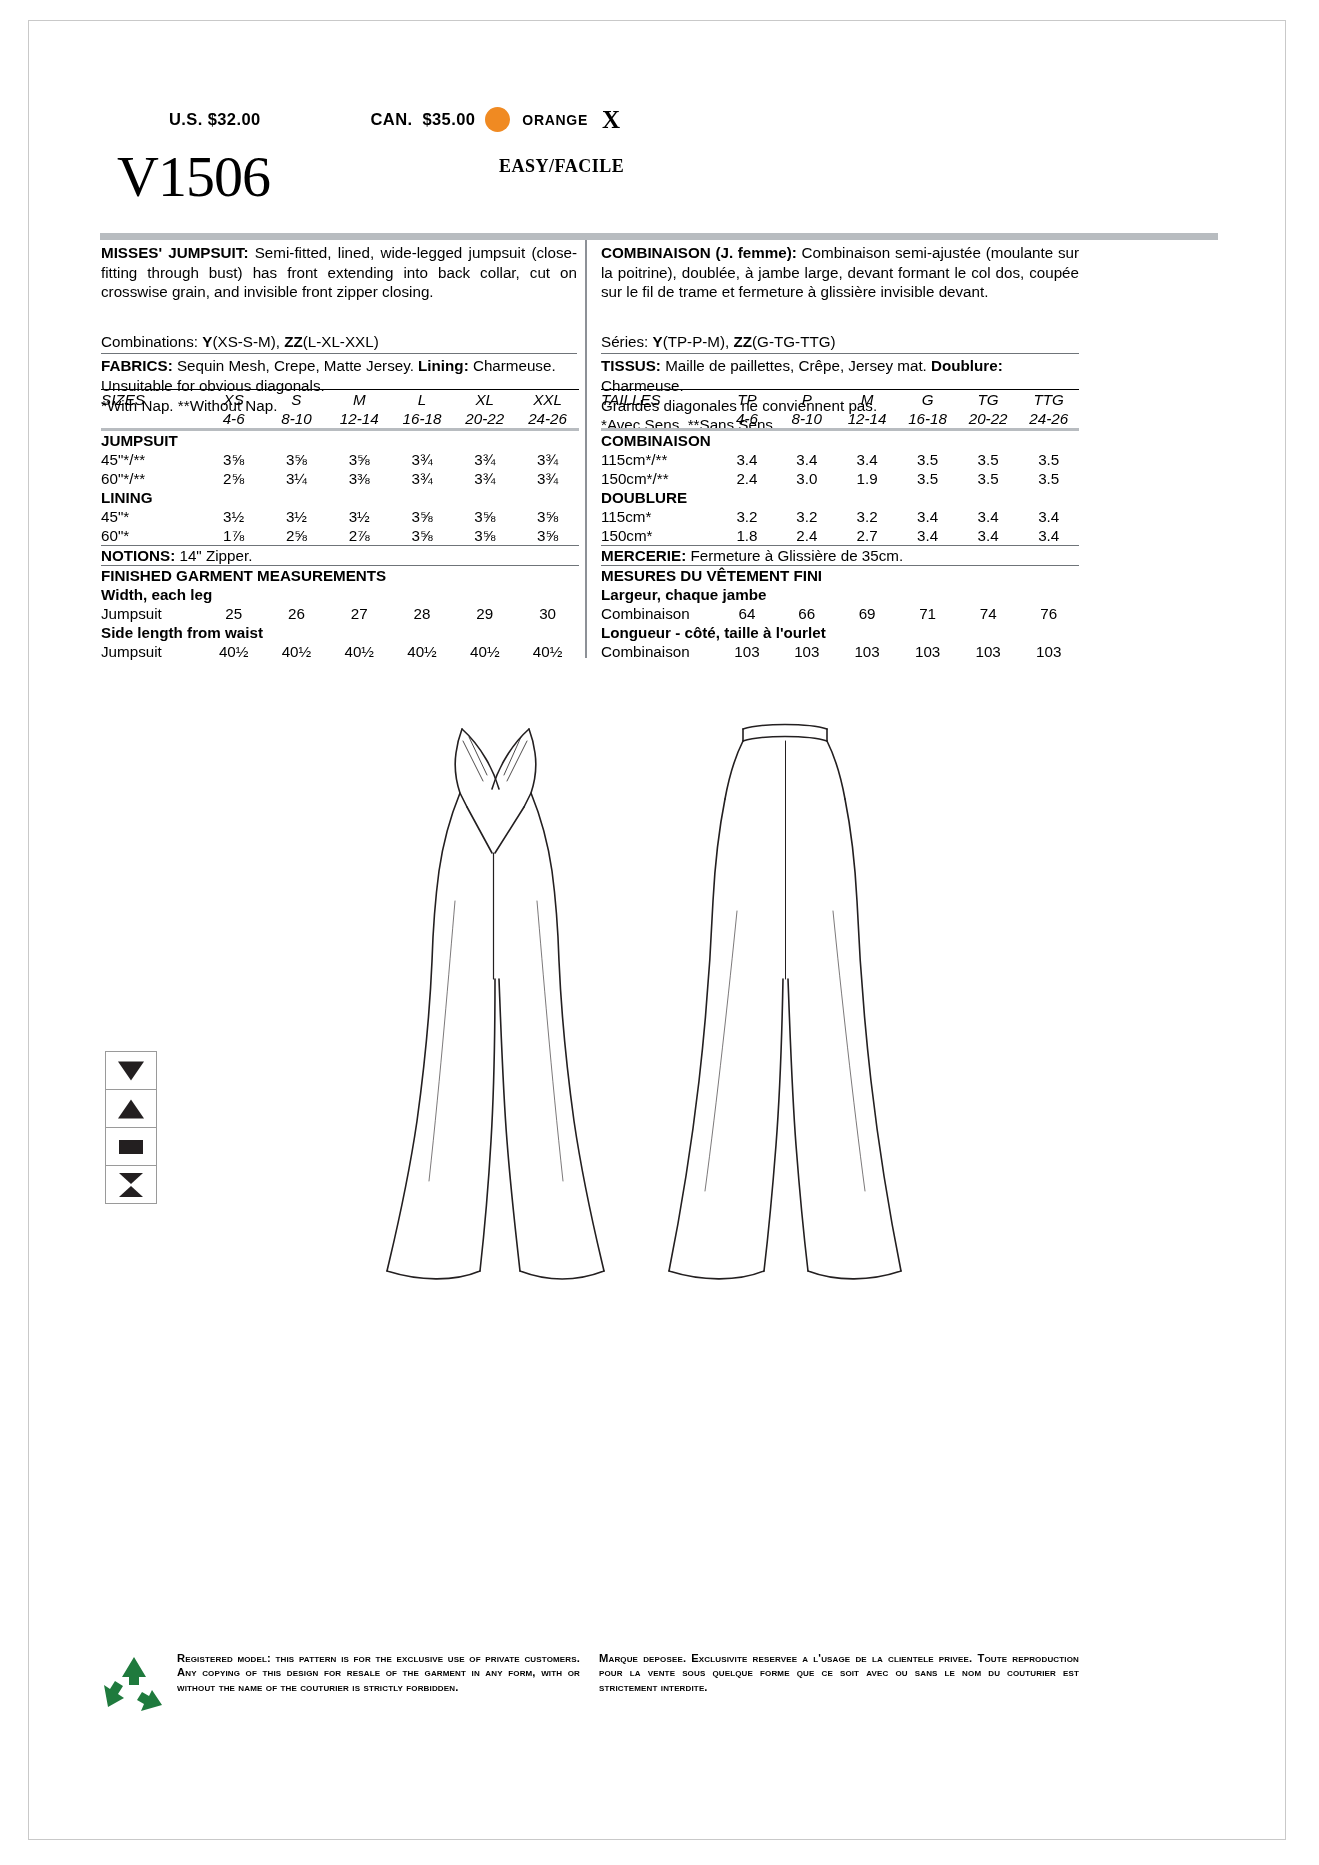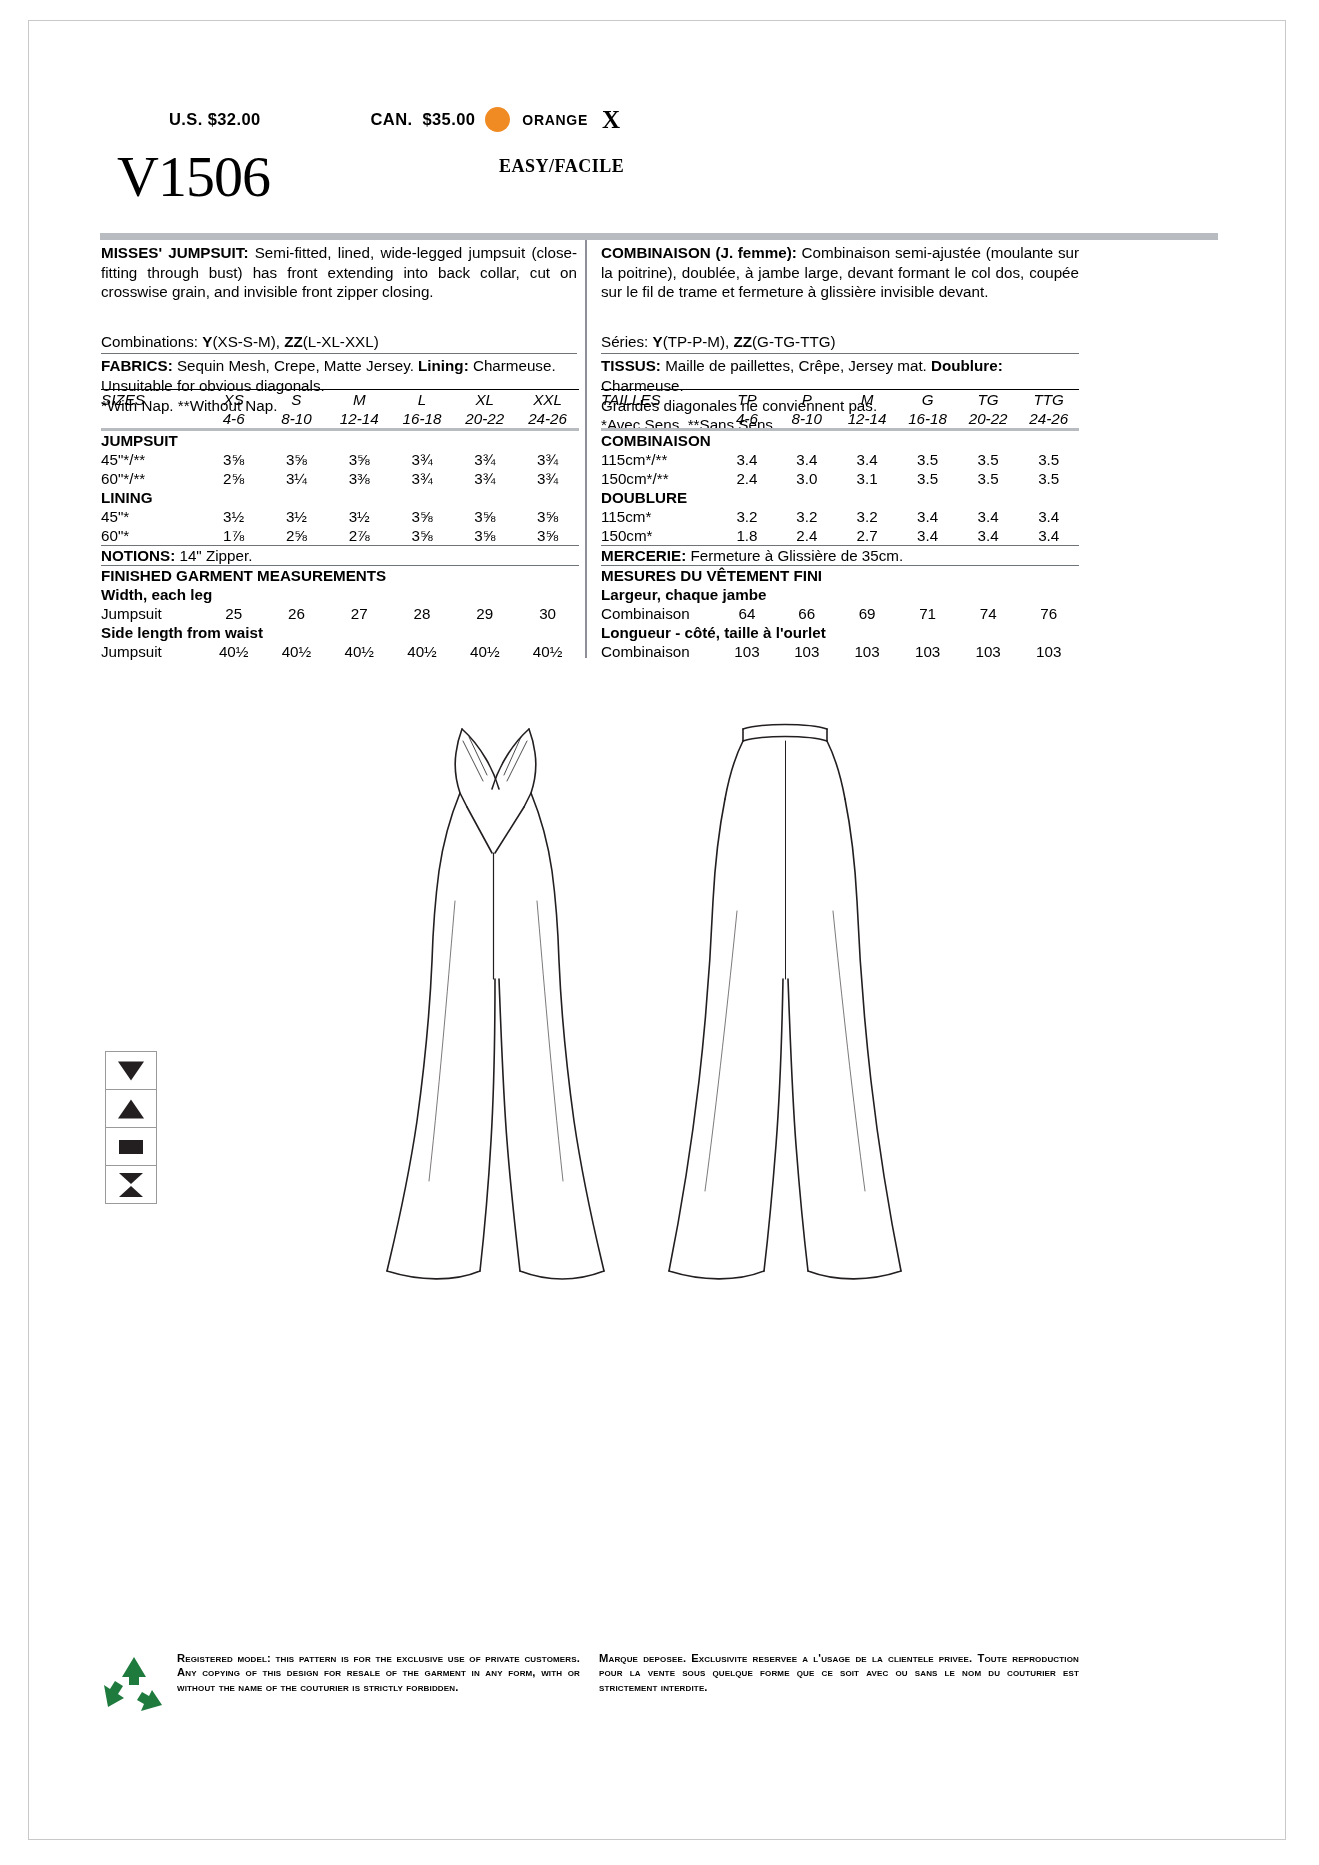--- a/index.html
+++ b/index.html
@@ -282,21 +282,21 @@
       <td class="num">3.4</td>
       <td class="num">3.4</td>
       <td class="num">3.5</td>
       <td class="num">3.5</td>
       <td class="num">3.5</td>
     </tr>
     <tr>
       <td class="lbl">150cm*/**</td>
       <td class="num">2.4</td>
       <td class="num">3.0</td>
-      <td class="num">3.1</td>
+      <td class="num">1.9</td>
       <td class="num">3.5</td>
       <td class="num">3.5</td>
       <td class="num">3.5</td>
     </tr>
     <tr class="bold-row">
       <td colspan="7">DOUBLURE</td>
     </tr>
     <tr>
       <td class="lbl">115cm*</td>
       <td class="num">3.2</td>

